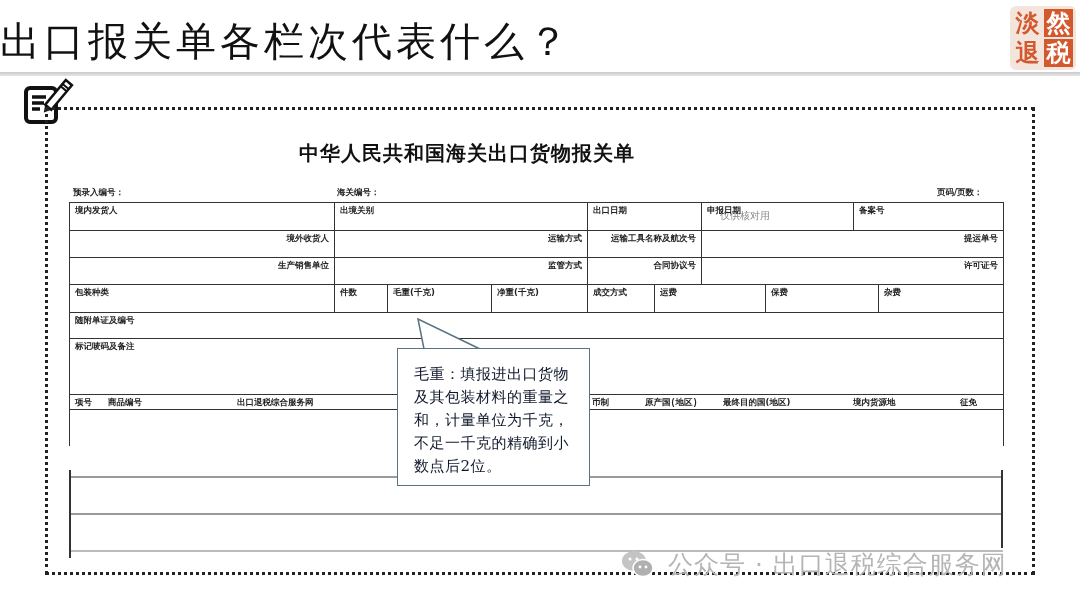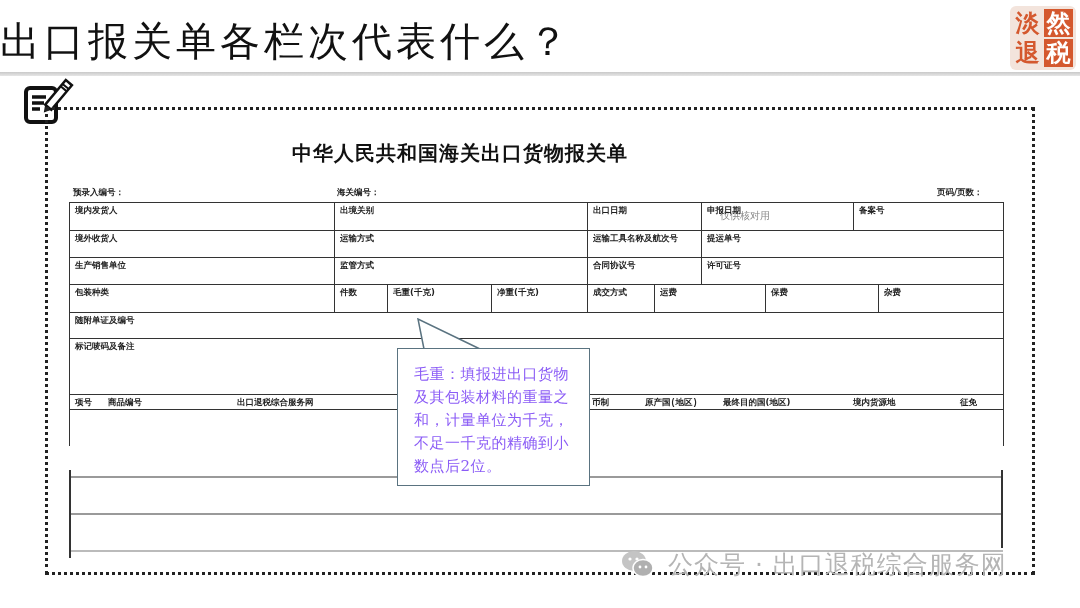--- a/index.html
+++ b/index.html
@@ -29,51 +29,51 @@
   .seal span.light { background: #f3e4dc; color: #d4582e; }
 
   .note-icon { position: absolute; left: 22px; top: 78px; width: 56px; height: 48px; }
 
   .dotted-frame {
     position: absolute; left: 45px; top: 107px; width: 990px; height: 468px;
     border: 3px dotted #222;
   }
 
   .form-title {
-    position: absolute; left: 8px; top: 140px; width: 904px; text-align: center;
+    position: absolute; left: 15px; top: 140px; width: 904px; text-align: center;
     font-size: 20px; font-weight: bold; letter-spacing: 1px; color: #111;
   }
   .meta { position: absolute; top: 187px; font-size: 8.5px; font-weight: bold; color: #222; }
   .meta.grey { font-weight: normal; color: #888; font-size: 10px; top: 185px; }
 
   table.customs {
     position: absolute; left: 69px; top: 202px; width: 934px;
     border-collapse: collapse; table-layout: fixed;
   }
   table.customs td {
     border: 1.5px solid #333; vertical-align: top;
     font-size: 8.5px; font-weight: bold; color: #222;
     padding: 2px 5px; white-space: nowrap; overflow: hidden;
   }
   .row-h28 td { height: 28px; }
-  .row-h27 td { height: 27px; }
+  .row-h27 td { height: 27px; text-align: right; }
   .row-h26 td { height: 26px; }
   .row-h50 td { height: 56px; }
   .row-hdr td { height: 15px; padding-top: 1px; }
   .row-big td { height: 36px; }
   .goods-hdr span { display: inline-block; }
 
   .grey-line { position: absolute; left: 69px; width: 934px; height: 2px; background: #9a9a9a; }
   .side-line { position: absolute; width: 2px; background: #333; }
 
   .callout {
     position: absolute; left: 397px; top: 348px; width: 193px; height: 138px;
     background: #ffffff; border: 1.5px solid #5a7380;
     padding: 14px 10px 0 16px;
-    font-family: "DejaVu Serif", serif; font-size: 15px; line-height: 23px; color: #8b5cf6;
+    font-family: "DejaVu Serif", serif; font-size: 15px; line-height: 23px; color: #0f172a;
     letter-spacing: 0.5px;
   }
   .callout-tail { position: absolute; left: 410px; top: 318px; width: 80px; height: 32px; }
 
   .watermark {
     position: absolute; left: 620px; top: 548px; height: 32px;
     display: flex; align-items: center; gap: 12px;
     color: #b5b5b5; font-size: 25px; letter-spacing: 1px;
   }
   .wm-icon { width: 36px; height: 30px; }

